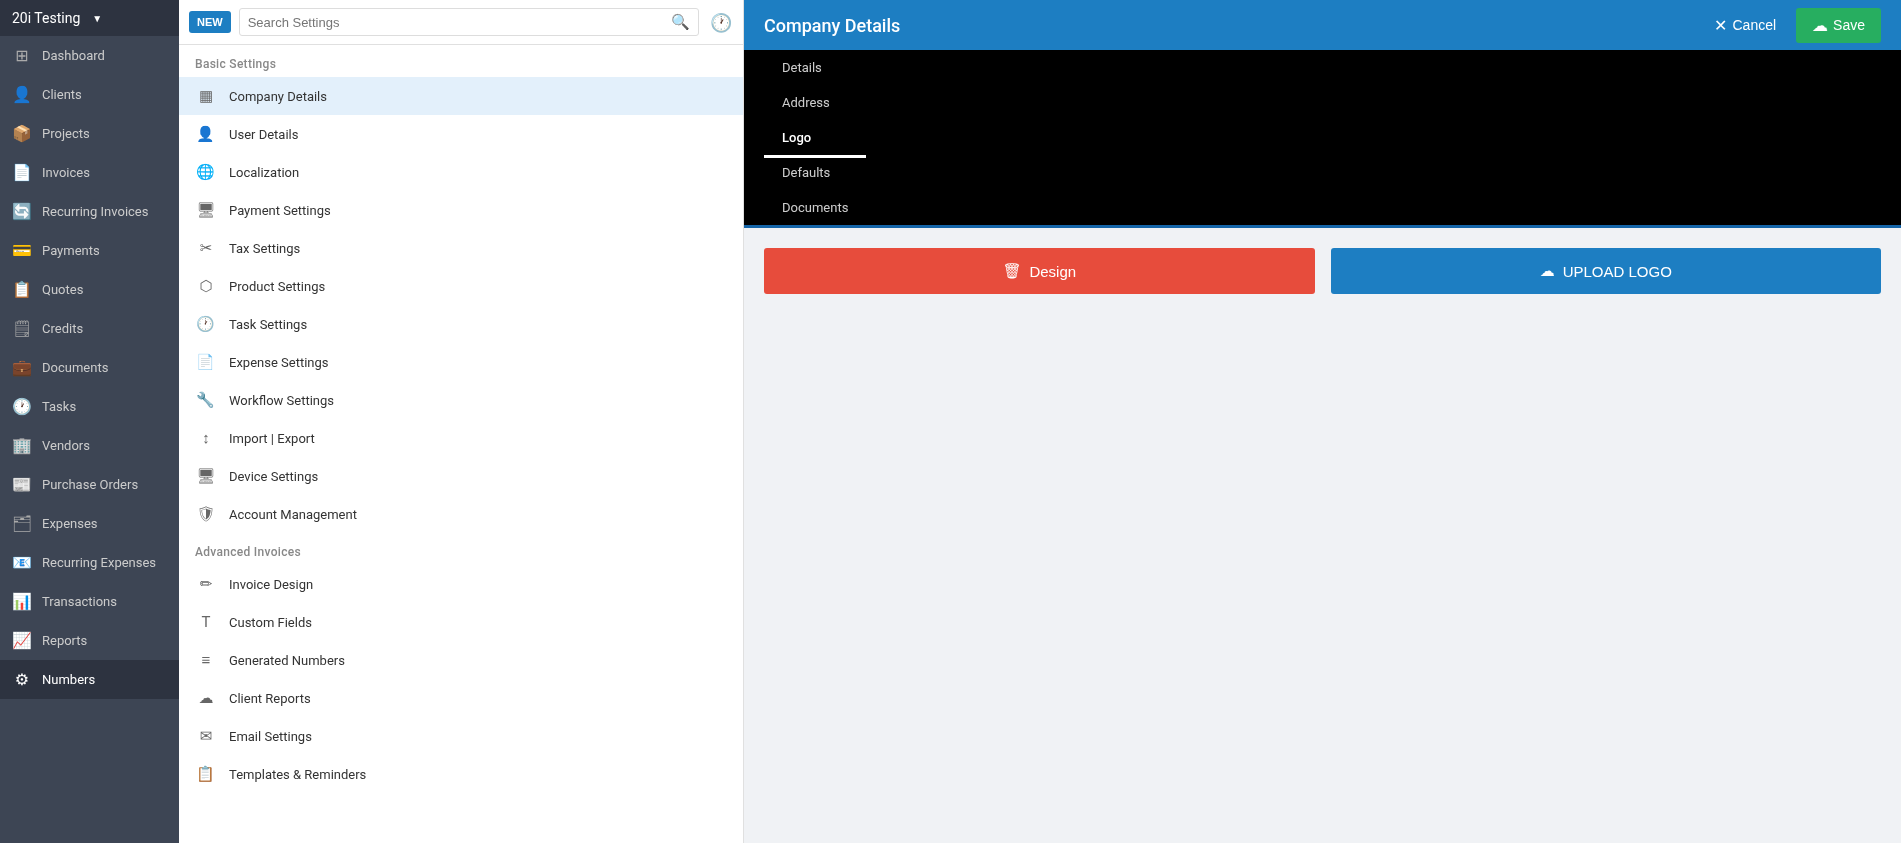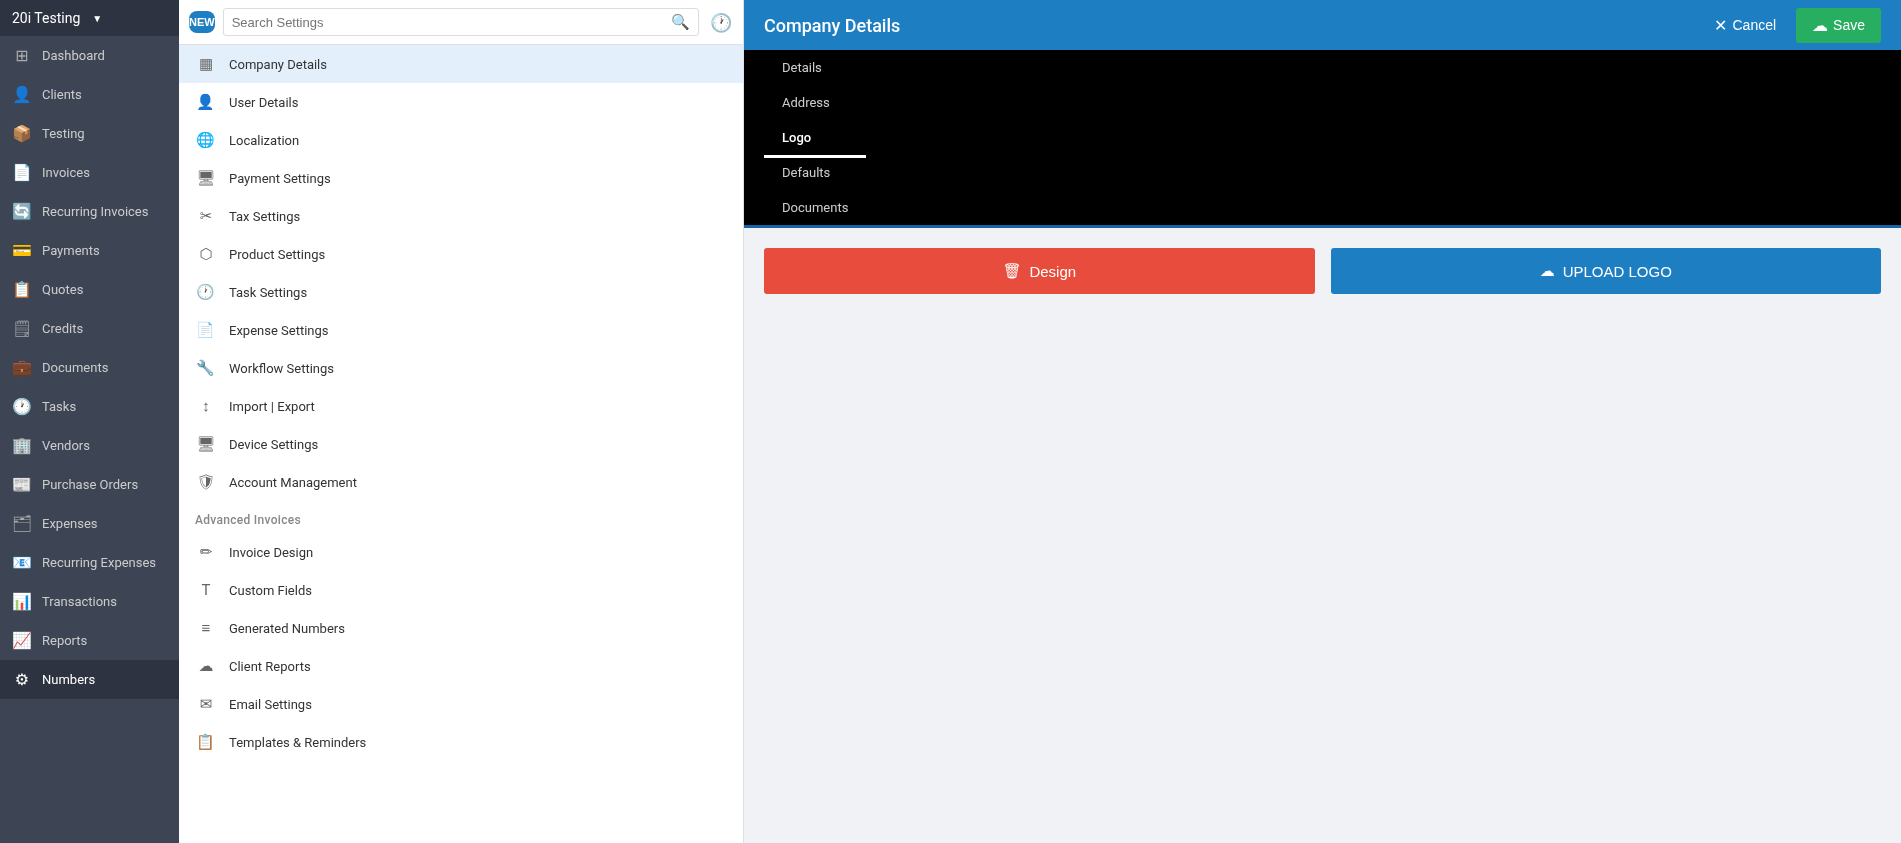--- a/index.html
+++ b/index.html
@@ -55,22 +55,22 @@
       align-items: center;
       gap: 8px;
       padding: 8px 10px;
       border-bottom: 1px solid #e0e0e0;
       background: #fff;
     }
     .new-btn {
       background: #1d7ec2;
       color: #fff;
       border: none;
-      border-radius: 8px;
-      padding: 5px 0;
+      border-radius: 3px;
+      padding: 5px 8px;
       font-size: 11px;
       font-weight: bold;
       cursor: pointer;
     }
     .search-box {
       flex: 1;
       display: flex;
       align-items: center;
       border: 1px solid #ddd;
       border-radius: 3px;
@@ -217,21 +217,21 @@
       <div class="nav-item">
         <span class="nav-icon">⊞</span>
     <span>Dashboard</span>
       </div>
       <div class="nav-item">
         <span class="nav-icon">👤</span>
     <span>Clients</span>
       </div>
       <div class="nav-item">
         <span class="nav-icon">📦</span>
-    <span>Testing</span>
+    <span>Projects</span>
       </div>
       <div class="nav-item">
         <span class="nav-icon">📄</span>
     <span>Invoices</span>
       </div>
       <div class="nav-item">
         <span class="nav-icon">🔄</span>
     <span>Recurring Invoices</span>
       </div>
       <div class="nav-item">
@@ -288,20 +288,21 @@
 <div class="settings-panel">
   <div class="settings-toolbar">
     <button class="new-btn">NEW</button>
     <div class="search-box">
       <input type="text" placeholder="Search Settings" style="">
       <span class="search-icon">🔍</span>
     </div>
     <span class="history-icon">🕐</span>
   </div>
   <div class="settings-list">
+    <div class="settings-section-header">Basic Settings</div>
     <div id="basic-settings-items">
         <div class="settings-item active">
           <span class="s-icon">▦</span>
     <span>Company Details</span>
         </div>
         <div class="settings-item">
           <span class="s-icon">👤</span>
     <span>User Details</span>
         </div>
         <div class="settings-item">

